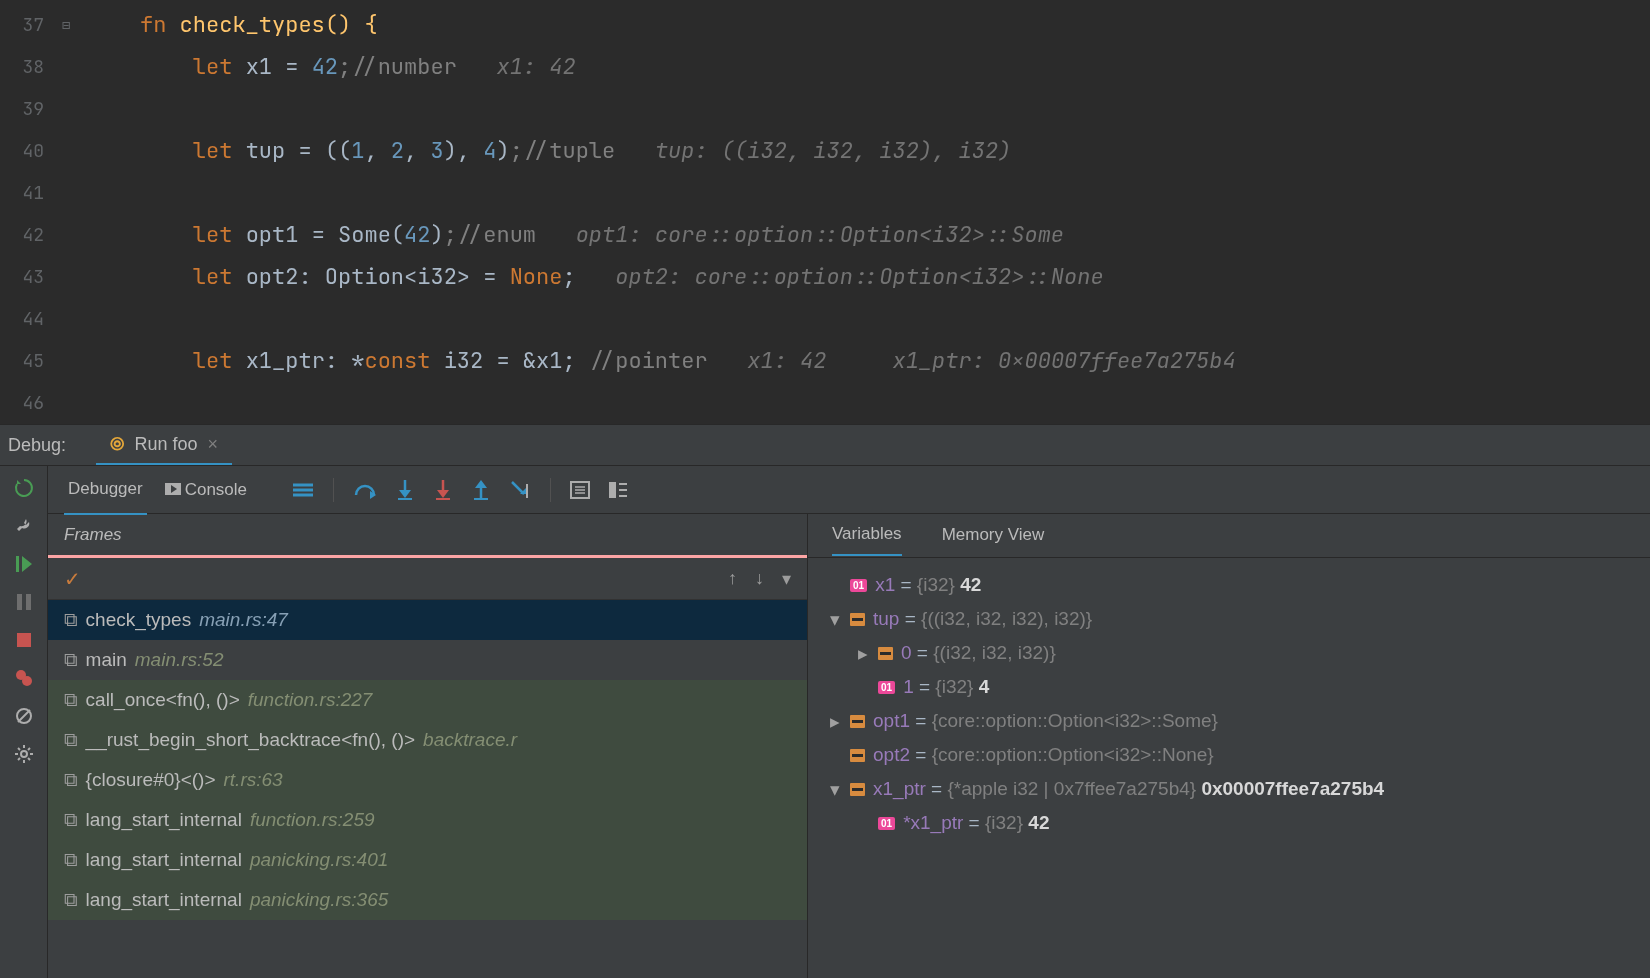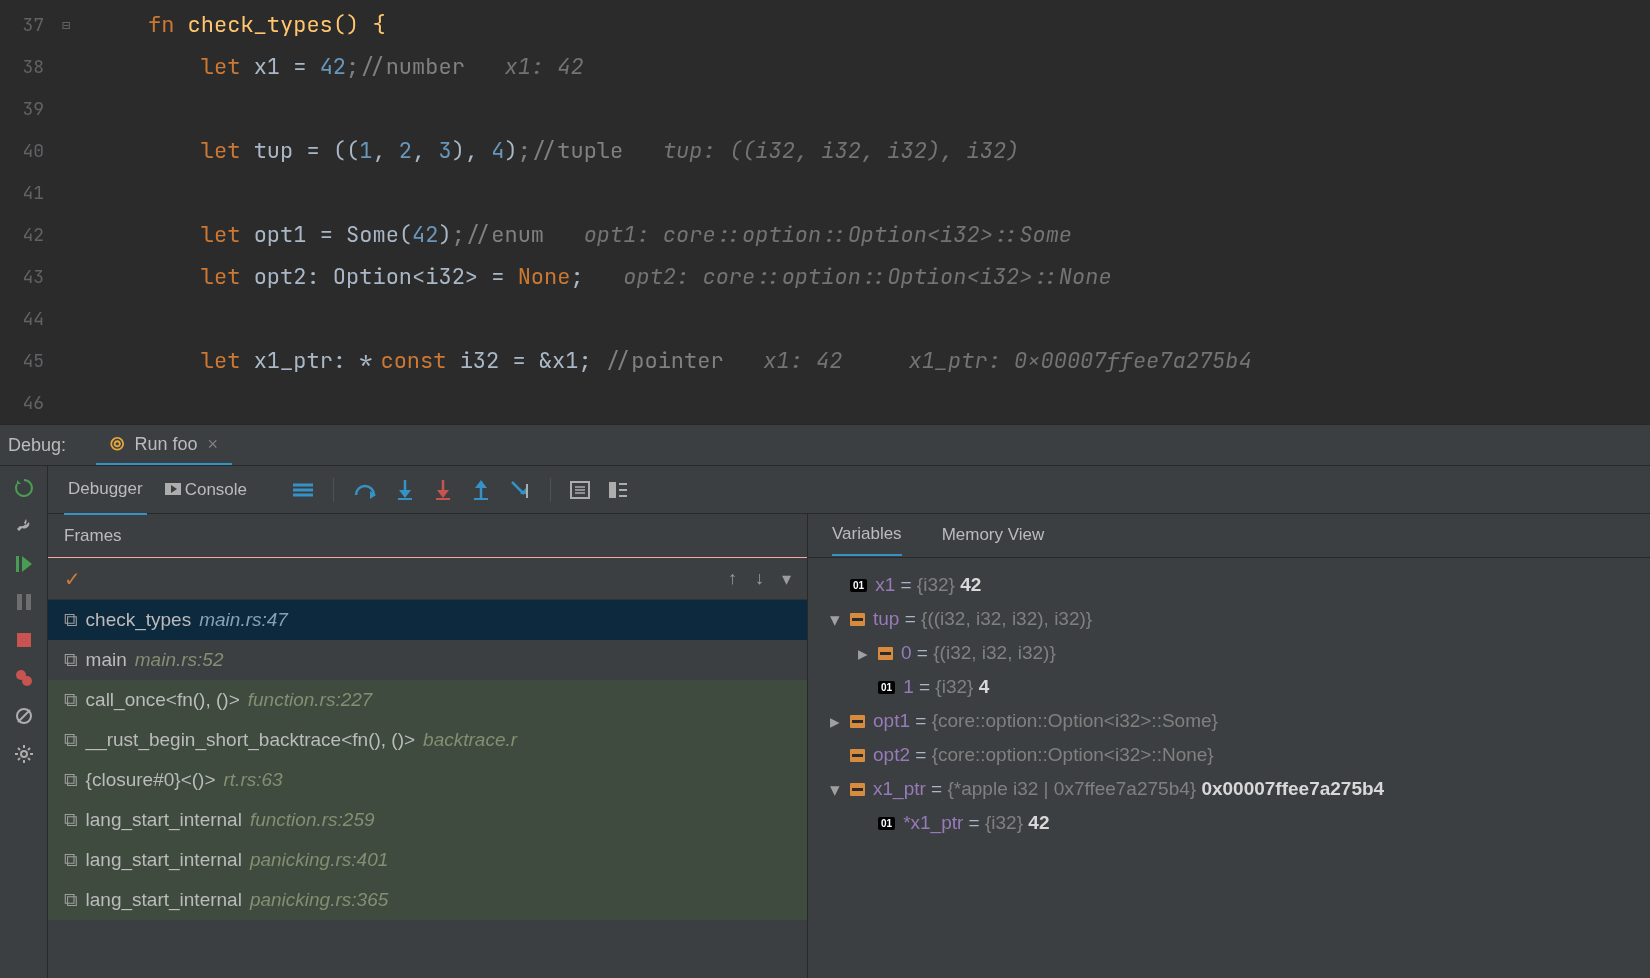--- a/index.html
+++ b/index.html
@@ -31,21 +31,21 @@
     user-select: none;
   }
   .gut-icons { width:28px; padding-top:4px; line-height:42px; text-align:center; color:#606366;}
   .code {
     flex: 1;
     padding: 4px 0 0 60px;
     font-size: 22px;
     line-height: 42px;
     white-space: pre;
   }
-  .kw   { color:#cc7832;margin-left:8px; }
+  .kw   { color:#cc7832; }
   .fn   { color:#ffc66d; }
   .num  { color:#6897bb; }
   .cmt  { color:#808080; }
   .hint { color:#737373; font-style: italic; }
   .lit  { color:#cc7832; }
 
   
   .debug-tabbar {
     height: 42px;
     background: #3c3f41;
@@ -94,21 +94,21 @@
   .tw-actions{ display:flex; align-items:center; gap:20px; margin-left:24px;}
   .tw-actions svg {display:block;}
   .vsep{width:1px;height:24px;background:#515151;}
   .tw-body{ flex:1; display:flex; }
 
   .frames-col{
     width:760px; border-right:1px solid #282828; display:flex; flex-direction:column;
   }
   .frames-header{
     height:44px; display:flex; align-items:center; padding:0 16px;
-    border-bottom:1px solid #fca5a5; color:#bbbbbb;
+    border-bottom:3px solid #fca5a5; color:#bbbbbb;font-style:italic;
   }
   .thread-row{
     height:42px; display:flex; align-items:center; padding:0 16px; gap:10px;
     border-bottom:1px solid #323232;
     font-size: 20px;
   }
   .thread-nav{ margin-left:auto; display:flex; gap:18px; color:#9c9c9c; font-size:18px;}
   .frames-list{ flex:1; overflow:auto;}
   .frame-item{
     height:40px; display:flex; align-items:center; padding-left:16px; gap:8px;
@@ -125,21 +125,21 @@
     height:44px; display:flex; align-items:center; gap:40px; padding-left:24px;
     border-bottom:1px solid #282828; color:#bbbbbb;
   }
   .vars-tab{ padding-bottom:10px; margin-top:8px;text-align:center;}
   .vars-tab.active{ border-bottom:2px solid #3592c4;}
   .vars-tree{ flex:1; padding:10px 0 0 8px; font-size:19px;}
   .vrow{ display:flex; align-items:center; height:34px;}
   .indent0{ padding-left:14px;}
   .indent1{ padding-left:42px;}
   .arrow{ width:20px; color:#a0a0a0;}
-  .icon-bin{ background:#000000; color:#fff; font-weight:bold; font-size:10px; padding:1px 3px; border-radius:2px; margin-right:8px;}
+  .icon-bin{ background:#ec4899; color:#fff; font-weight:bold; font-size:10px; padding:1px 3px; border-radius:2px; margin-right:8px;}
   .icon-struct{ background:#d78b3f; width:15px; height:13px; margin-right:8px; border-radius:1px; position:relative;}
   .icon-struct::after{content:""; position:absolute; top:5px;left:2px;right:2px;height:3px;background:#2b2b2b;}
   .varname{ color:#987ab9;}
   .vartype{ color:#808080;}
   .varstrong{ color:#d8d8d8; font-weight:600;}
 
   svg { overflow:visible;}
 </style>
 </head>
 <body>

